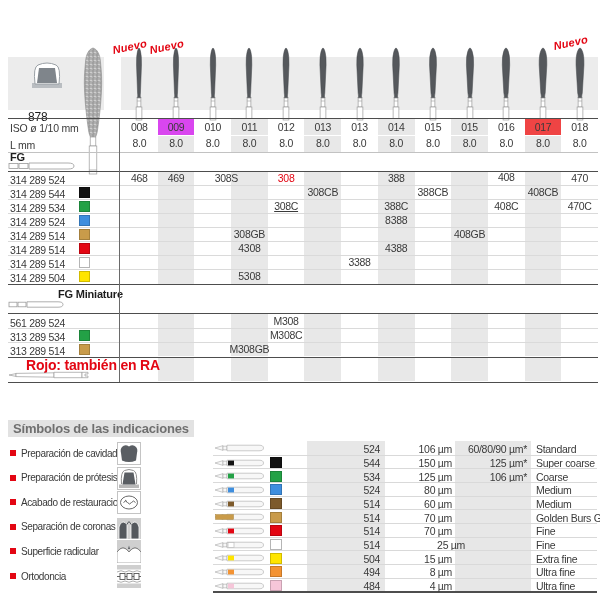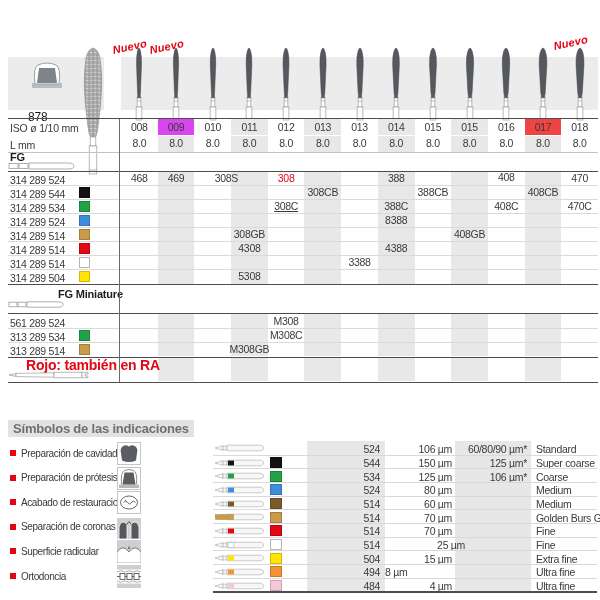--- a/index.html
+++ b/index.html
@@ -532,21 +532,21 @@
         <div style="position:absolute;left:1px;top:2px;">
           <svg width="52" height="10" viewBox="0 0 52 10">
     <path d="M1,5 L9,2.6 L9,7.4 Z" fill="#f7f7f7" stroke="#aaa" stroke-width="0.6"></path>
     <rect x="9" y="3.1" width="4" height="3.8" fill="#f7f7f7" stroke="#aaa" stroke-width="0.6"></rect>
     <path d="M13,2.2 L45,2.2 Q49.5,2.2 49.5,5 Q49.5,7.8 45,7.8 L13,7.8 Z" fill="#f7f7f7" stroke="#aaa" stroke-width="0.6"></path>
     <rect x="14" y="2.6" width="6" height="4.8" fill="#f39333"></rect>
           </svg>
         </div>
         <div class="swatch" style="left:57px;top:1.5px;width:12px;background:#f39333;border:1px solid rgba(0,0,0,0.18);"></div>
         <span class="t" style="left:94px;width:73px;text-align:right;">494</span>
-        <span class="t" style="left:172px;width:67px;">8 µm</span>
+        <span class="t" style="left:172px;width:67px;text-align:right;">8 µm</span>
         <span class="t" style="left:323px;">Ultra fine</span>
       </div>
       <div class="granrow" style="top:577.5px;border-top:1px solid #d9d9d9;">
         <div style="position:absolute;left:1px;top:2px;">
           <svg width="52" height="10" viewBox="0 0 52 10">
     <path d="M1,5 L9,2.6 L9,7.4 Z" fill="#f7f7f7" stroke="#aaa" stroke-width="0.6"></path>
     <rect x="9" y="3.1" width="4" height="3.8" fill="#f7f7f7" stroke="#aaa" stroke-width="0.6"></rect>
     <path d="M13,2.2 L45,2.2 Q49.5,2.2 49.5,5 Q49.5,7.8 45,7.8 L13,7.8 Z" fill="#f7f7f7" stroke="#aaa" stroke-width="0.6"></path>
     <rect x="14" y="2.6" width="6" height="4.8" fill="#f6c6d9"></rect>
           </svg>

